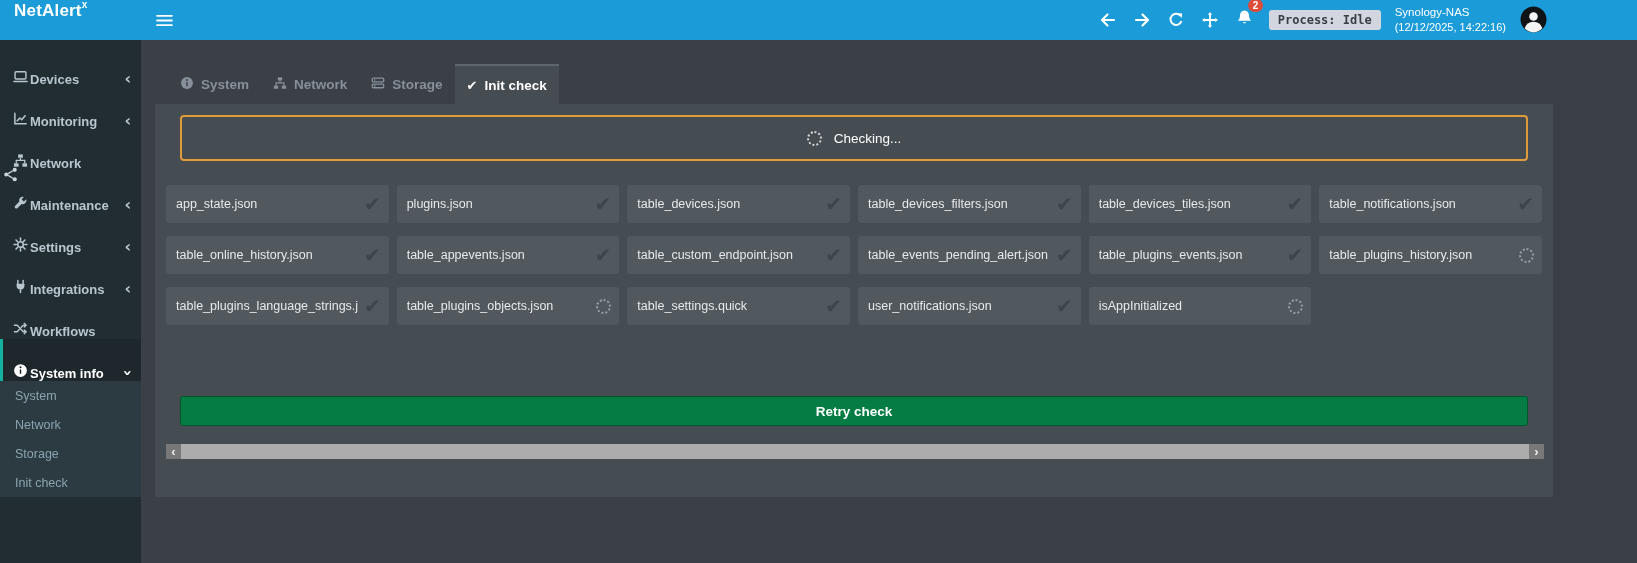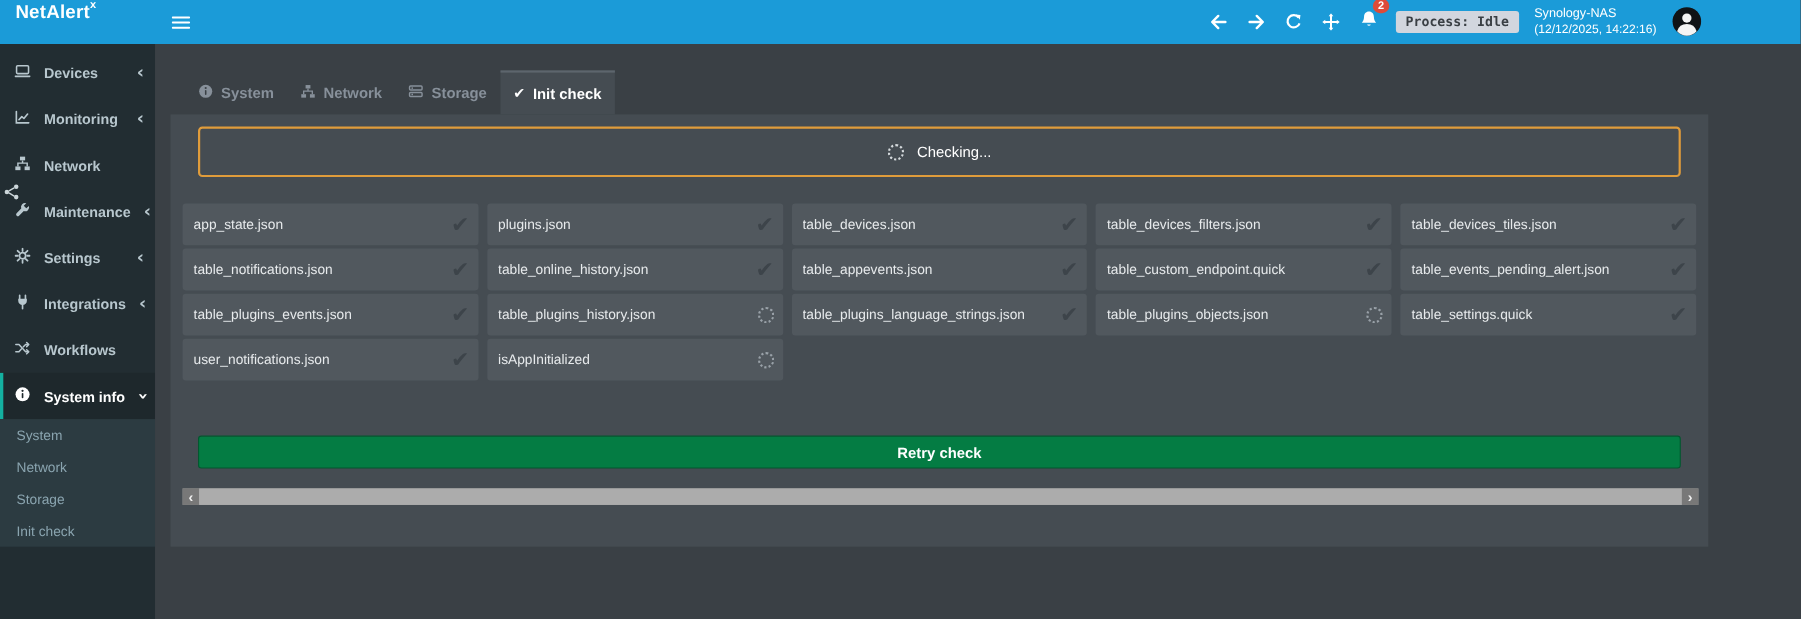--- a/index.html
+++ b/index.html
@@ -19,21 +19,21 @@
   .bell-wrap{position:relative;cursor:pointer;display:flex;align-items:center;padding:2px}
   .badge{position:absolute;top:-8px;right:-8px;background:#dd4b39;color:#fff;font-size:10px;font-weight:bold;border-radius:8px;padding:1px 4.5px;line-height:11px}
   .process-badge{background:#d2d6de;color:#3a3f44;font-family:"DejaVu Sans Mono","Liberation Mono",monospace;font-size:12px;font-weight:bold;padding:3px 9px;border-radius:3px;white-space:nowrap}
   .host-info{font-size:11px;line-height:1.4;white-space:nowrap}
   .host-info .hn{font-weight:normal;font-size:11.5px}
   .avatar{width:27px;height:27px;border-radius:50%;cursor:pointer;overflow:hidden;flex:none}
 
   
   aside{position:absolute;top:40px;left:0;width:141px;bottom:0;background:#222d32;color:#b8c7ce}
   .nav{padding-top:5px}
-  .nav-item{display:flex;align-items:center;height:42px;padding:0 10px 0 13px;gap:12px;font-size:13px;font-weight:600;cursor:pointer}
+  .nav-item{display:flex;align-items:flex-end;height:42px;padding:0 10px 0 13px;gap:2px;font-size:13px;font-weight:600;cursor:pointer}
   .nav-item svg{width:15px;height:15px;flex:none}
   .nav-item .lbl{flex:1;white-space:nowrap}
   .chev{display:none;font-size:16px;font-weight:bold;line-height:1;font-family:"DejaVu Sans",sans-serif}
   .nav-item[data-chevron="left"] .chev-left{display:inline-block}
   .nav-item[data-chevron="down"] .chev-down{display:inline-block;transform:rotate(-90deg)}
   .nav-item.active{background:#1e282c;color:#fff;border-left:3px solid #14b0a0;padding-left:10px}
   .subnav{background:#2c3b41}
   .subnav-item{height:29px;display:flex;align-items:center;padding-left:15px;font-size:12.5px;color:#8aa4af;cursor:pointer}
   .float-icon{position:absolute;left:3px;top:127px;width:15px;height:15px;color:#ccd6da}
   .float-icon svg{width:15px;height:15px}
@@ -43,21 +43,21 @@
   .tabs{display:flex;margin:24px 0 0 27px;height:40px}
   .tab{display:flex;align-items:center;gap:7px;padding:0 12px;font-size:13.5px;font-weight:bold;color:#87909a;cursor:pointer}
   .tab svg{width:14px;height:14px;flex:none}
   .tab .tab-check{font-family:"DejaVu Sans",sans-serif;font-size:13px;line-height:1}
   .tab.active{background:#454c52;color:#fff;border-top:2px solid #5d656d}
   .panel{position:relative;margin-left:14px;width:1398px;height:393px;background:#454c52}
 
   .checking-box{position:absolute;left:25px;right:25px;top:11px;height:46px;border:2px solid #e09c3b;border-radius:4px;display:flex;align-items:center;justify-content:center;gap:12px;color:#fff;font-size:13.5px}
   .spinner{width:15px;height:15px;border:2px dotted #d4d9dc;border-radius:50%;flex:none}
 
-  .cards{position:absolute;left:11px;right:11px;top:81px;display:grid;grid-template-columns:repeat(5,1fr);gap:3px 8px}
+  .cards{position:absolute;left:11px;right:11px;top:81px;display:grid;grid-template-columns:repeat(6,1fr);gap:13px 8px}
   .card{height:38px;background:#51585e;border-radius:3px;display:flex;align-items:center;padding:0 8px 0 10px;gap:6px;overflow:hidden}
   .card-label{flex:1;font-size:12.5px;color:#e7eaec;white-space:nowrap;overflow:hidden}
   .card .check{display:none;font-family:"DejaVu Sans",sans-serif;font-size:20px;line-height:1;color:#3d444a;flex:none}
   .card .spin{display:none;width:15px;height:15px;border:2px dotted #99a1a8;border-radius:50%;flex:none}
   .card[data-state="done"] .check{display:inline-block}
   .card[data-state="loading"] .spin{display:inline-block}
 
   .note{position:absolute;top:255px;left:0;right:0;text-align:center;font-size:13px;color:#b9c1c7}
   .note a{color:#3f9fdf;text-decoration:none;cursor:pointer}
   .note .ext{font-size:9px;vertical-align:super;margin-left:1px}
@@ -326,21 +326,21 @@
           </div>
         <div class="card" data-state="done">
             <span class="card-label">table_online_history.json</span>
             <span class="check">✔</span>
           </div>
         <div class="card" data-state="done">
             <span class="card-label">table_appevents.json</span>
             <span class="check">✔</span>
           </div>
         <div class="card" data-state="done">
-            <span class="card-label">table_custom_endpoint.quick</span>
+            <span class="card-label">table_custom_endpoint.json</span>
             <span class="check">✔</span>
           </div>
         <div class="card" data-state="done">
             <span class="card-label">table_events_pending_alert.json</span>
             <span class="check">✔</span>
           </div>
         <div class="card" data-state="done">
             <span class="card-label">table_plugins_events.json</span>
             <span class="check">✔</span>
           </div>

